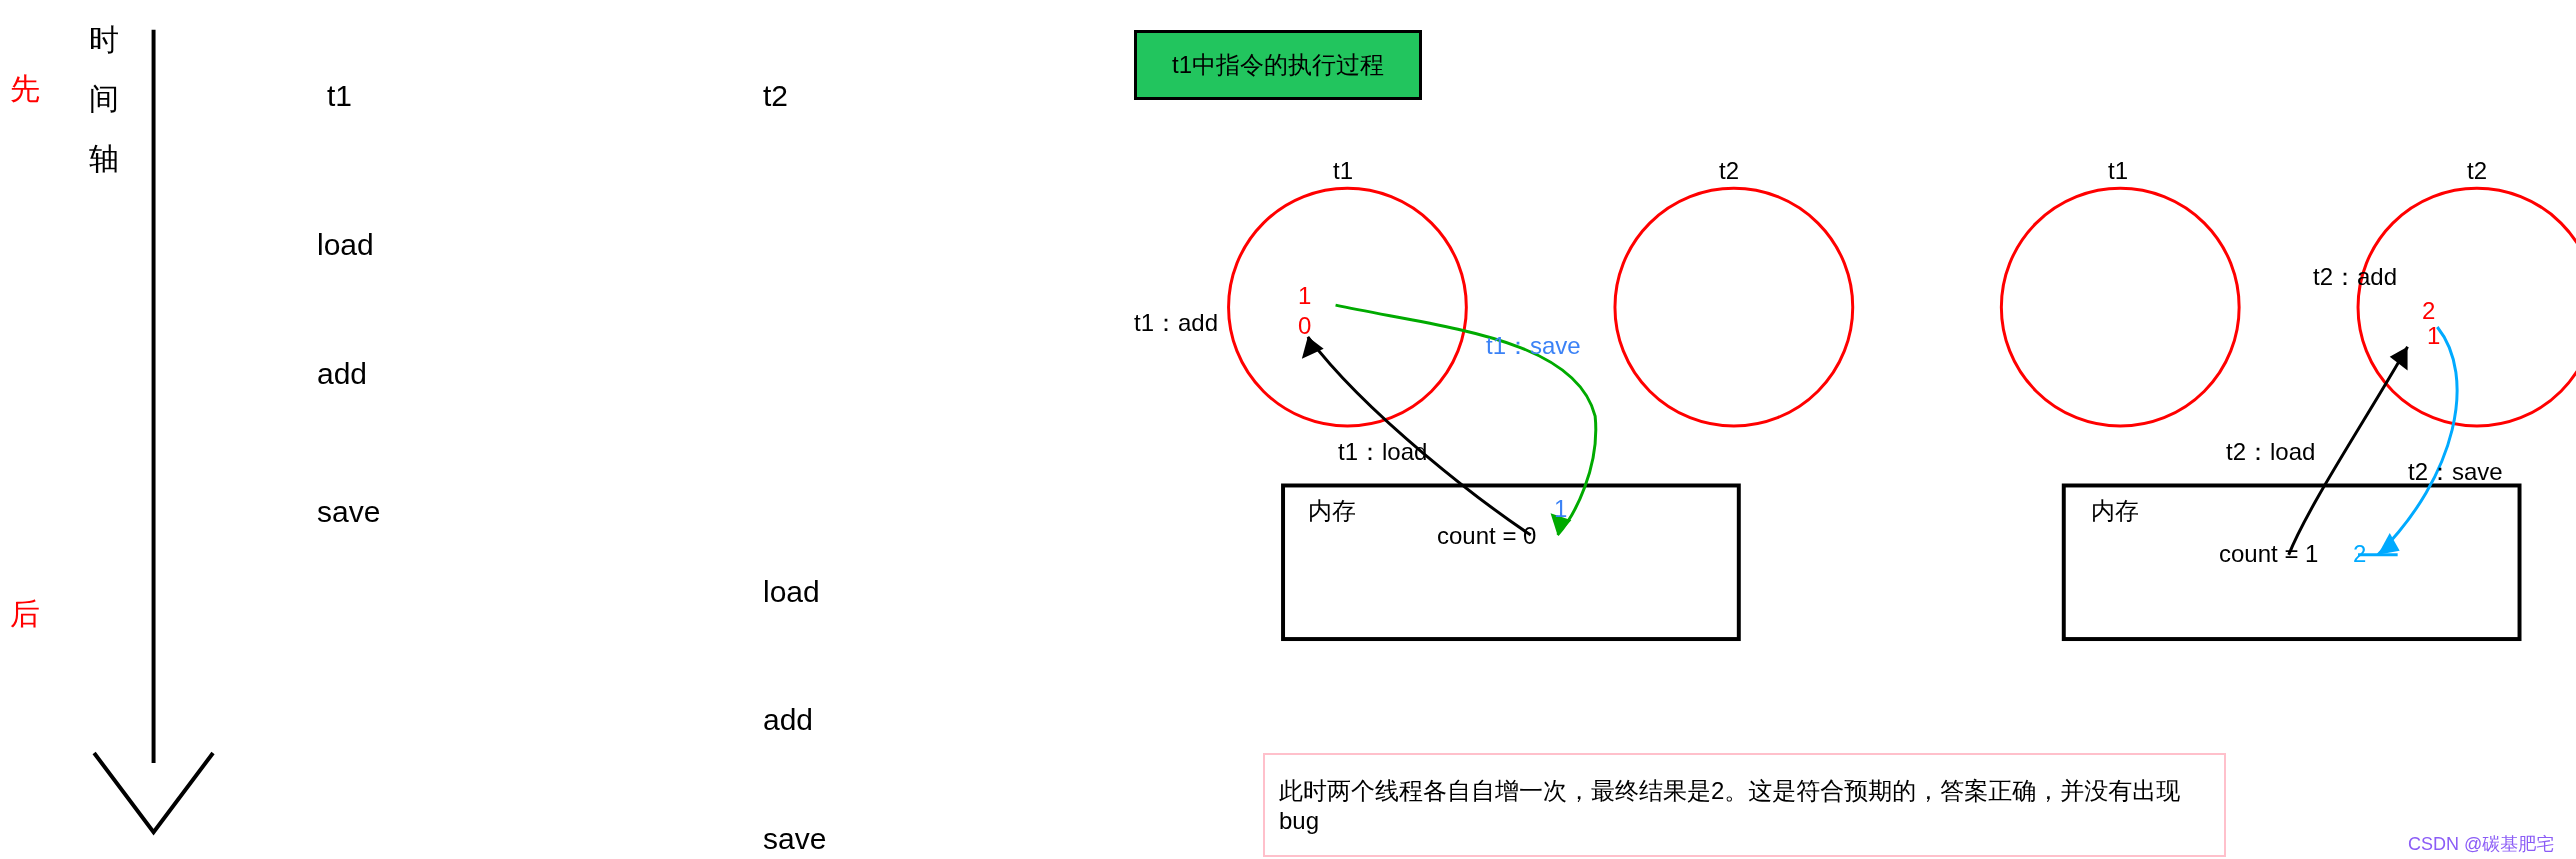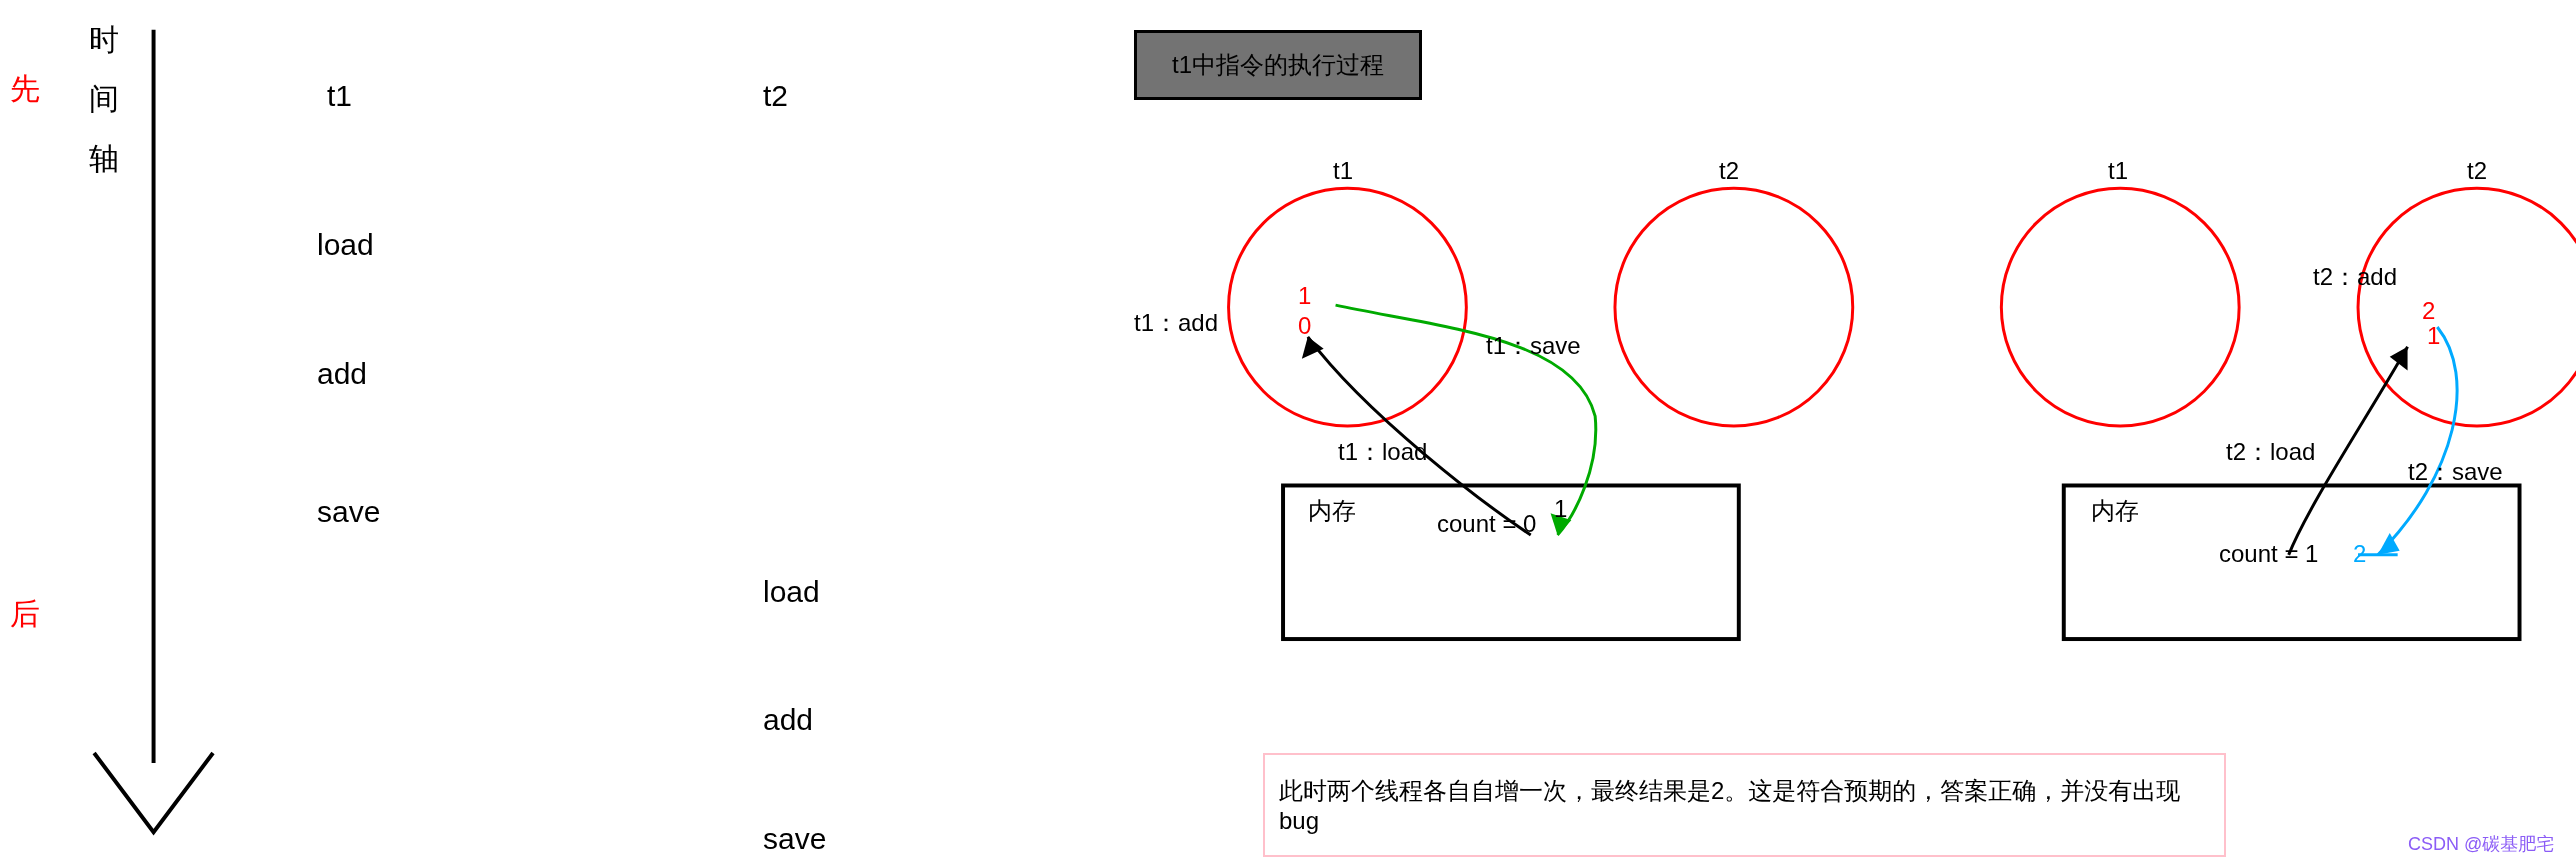--- a/index.html
+++ b/index.html
@@ -8,29 +8,29 @@
     width: 2576px;
     height: 860px;
     background: #ffffff;
     font-family: "Microsoft YaHei", "PingFang SC", Arial, sans-serif;
     font-size: 24px;
     color: #000;
     position: relative;
   }
   .abs { position: absolute; }
   .red { color: #ff0000; }
-  .green { color: #000000; }
+  .green { color: #3b82f6; }
   .blue { color: #00aaff; }
   .pink-box {
     border: 2px solid #ffc0cb;
     padding: 20px 14px;
   }
   .black-box {
     border: 3px solid #000;
-    background: #737373;
+    background: #22c55e;
   }
   svg { position: absolute; top: 0; left: 0; overflow: visible; }
   .watermark {
     font-size: 18px;
     color: #8b5cf6;
   }
 </style>
 </head>
 <body>
 
@@ -81,21 +81,21 @@
 
 <div class="abs" style="left:1134px; top:297px;margin-top:10px;">t1：add</div>
 <div class="abs red" style="left:1298px; top:282px;">1</div>
 <div class="abs red" style="left:1298px; top:312px;">0</div>
 
 <div class="abs" style="left:1338px; top:436px;">t1：load</div>
 
 <div class="abs green" style="left:1486px; top:330px;">t1：save</div>
 
 <div class="abs" style="left:1308px; top:495px;">内存</div>
-<div class="abs" style="left:1437px; top:510px;">count = 0</div>
+<div class="abs" style="left:1437px; top:522px;">count = 0</div>
 <div class="abs green" style="left:1554px; top:495px;">1</div>
 
 <svg width="2576" height="860" viewBox="0 0 2600 868">
 
   <circle cx="2140" cy="310" r="120" fill="none" stroke="#ff0000" stroke-width="3"></circle>
 
   <circle cx="2500" cy="310" r="120" fill="none" stroke="#ff0000" stroke-width="3"></circle>
 
   <rect x="2083" y="490" width="460" height="155" fill="none" stroke="#000" stroke-width="4"></rect>
 

